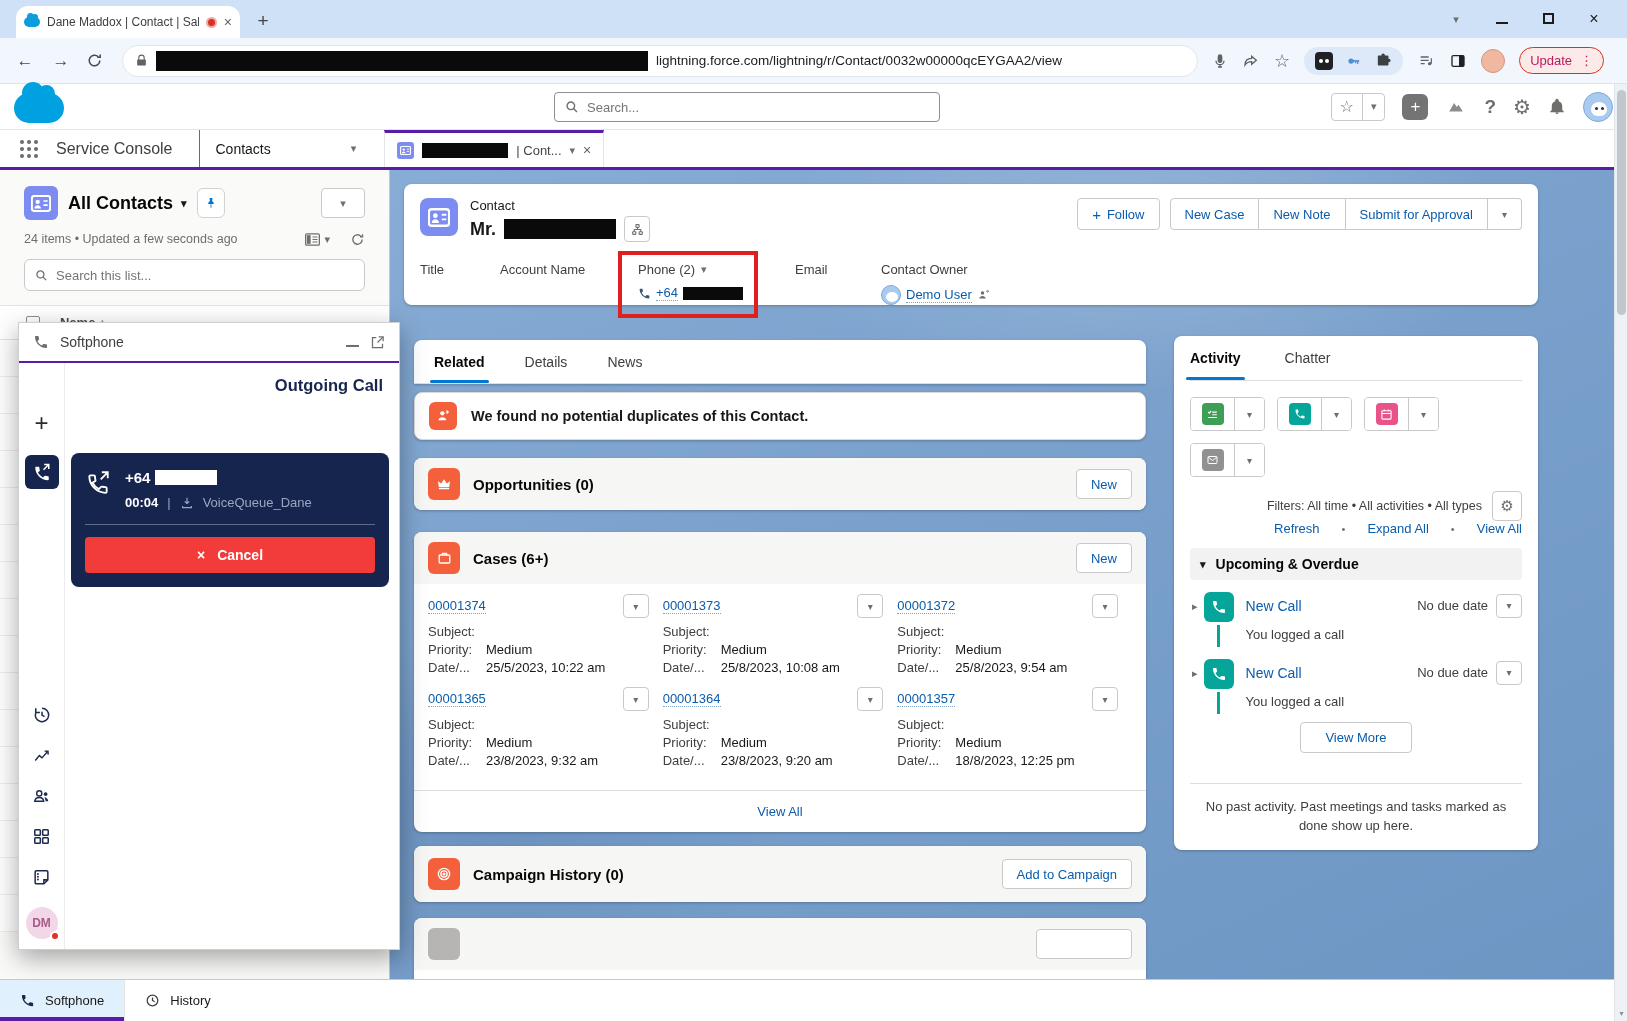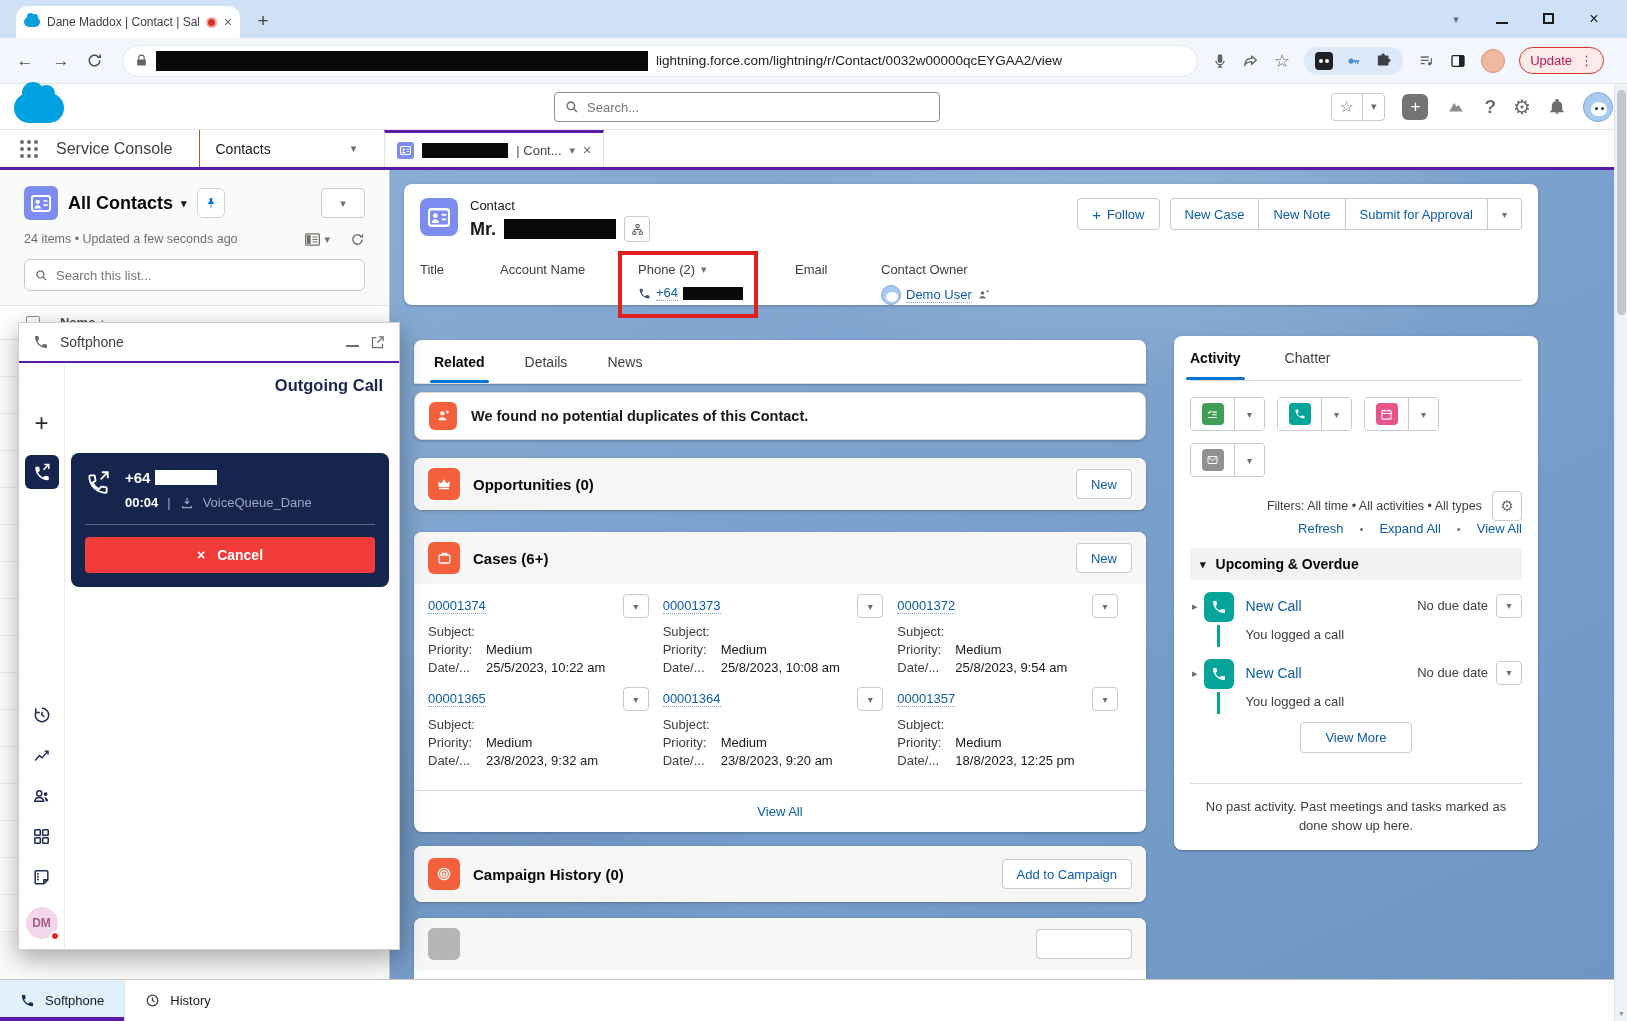--- a/index.html
+++ b/index.html
@@ -169,21 +169,21 @@
   .activity{left:1174px;top:166px;width:364px;height:514px;padding:0 16px;display:flex;flex-direction:column}
   .act-tabs{display:flex;gap:44px;height:46px;border-bottom:1px solid #e0dedd}
   .act-btn-rows{display:flex;flex-wrap:wrap;gap:12px;width:268px;padding-top:16px}
   .split{display:inline-flex;border:1px solid #c9c9c9;border-radius:4px;overflow:hidden;background:#fff}
   .split .sbtn{width:44px;height:32px;display:flex;align-items:center;justify-content:center;border-right:1px solid #c9c9c9;background:#fff}
   .split .sdd{width:29px;height:32px;display:flex;align-items:center;justify-content:center;background:#fff;color:#706e6b;font-size:10px}
   .a-icon{width:22px;height:22px;border-radius:4px;display:flex;align-items:center;justify-content:center}
   .teal{background:#06a59a}.green{background:#3f9e55}.pink{background:#e8548a}.gray{background:#919191}
   .filters-line{display:flex;align-items:center;justify-content:flex-end;gap:10px;margin-top:14px;font-size:12.5px;color:#3e3e3c}
   .gear-btn{width:30px;height:30px;border:1px solid #c9c9c9;border-radius:4px;background:#fff;display:flex;align-items:center;justify-content:center;color:#706e6b;font-size:15px}
-  .act-links{display:flex;justify-content:flex-end;gap:16px;font-size:13px;margin-top:0;align-items:center}
+  .act-links{display:flex;justify-content:flex-end;gap:22px;font-size:13px;margin-top:0;align-items:center}
   .sec-hdr{margin-top:12px;background:#f3f2f2;border-radius:4px;height:32px;display:flex;align-items:center;gap:10px;padding:0 10px;font-weight:700;font-size:14px;color:#080707}
   .tl-item{display:flex;margin-top:12px}
   .tl-chev{color:#706e6b;font-size:11px;margin:8px 6px 0 2px}
   .tl-iconcol{display:flex;flex-direction:column;align-items:center;margin-right:12px}
   .tl-icon{width:30px;height:30px;border-radius:6px;background:#06a59a;display:flex;align-items:center;justify-content:center}
   .tl-line{width:3px;flex:1;min-height:22px;background:#06a59a;margin-top:3px}
   .tl-main{flex:1;padding-top:2px}
   .tl-top{display:flex;align-items:center}
   .tl-title{font-size:14px;flex:1}
   .tl-due{font-size:13px;color:#3e3e3c;margin-right:8px}

